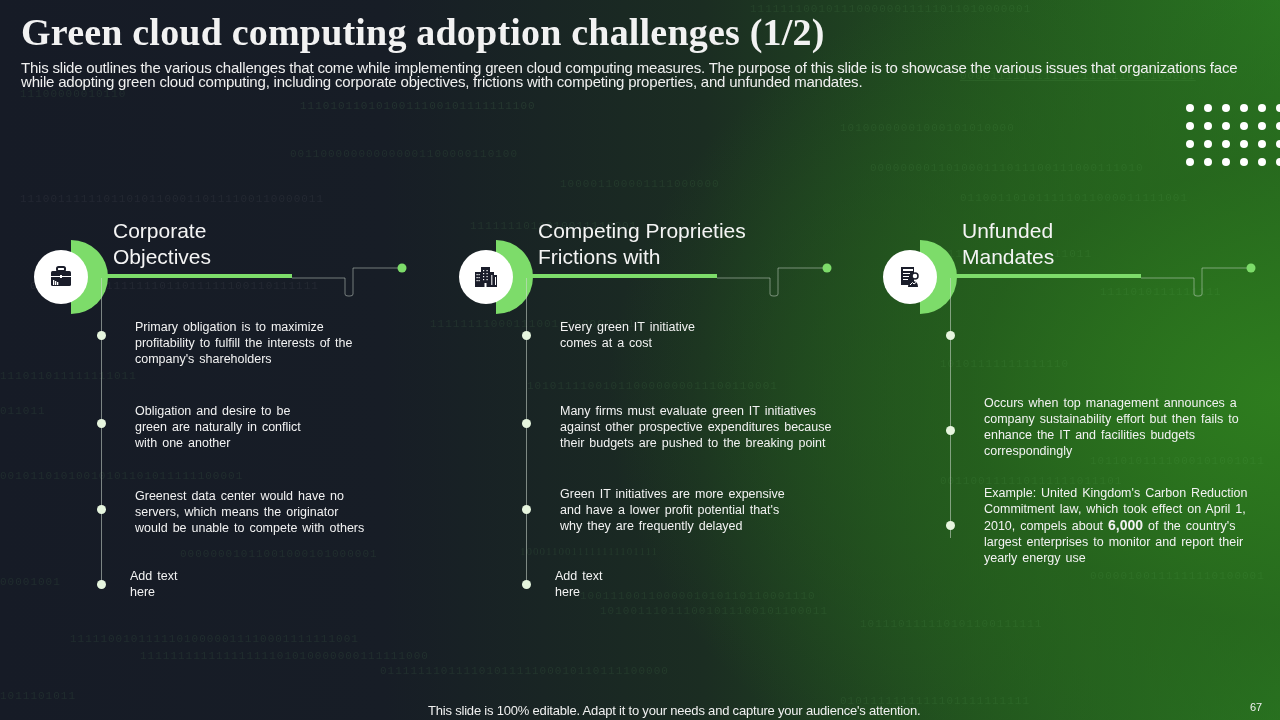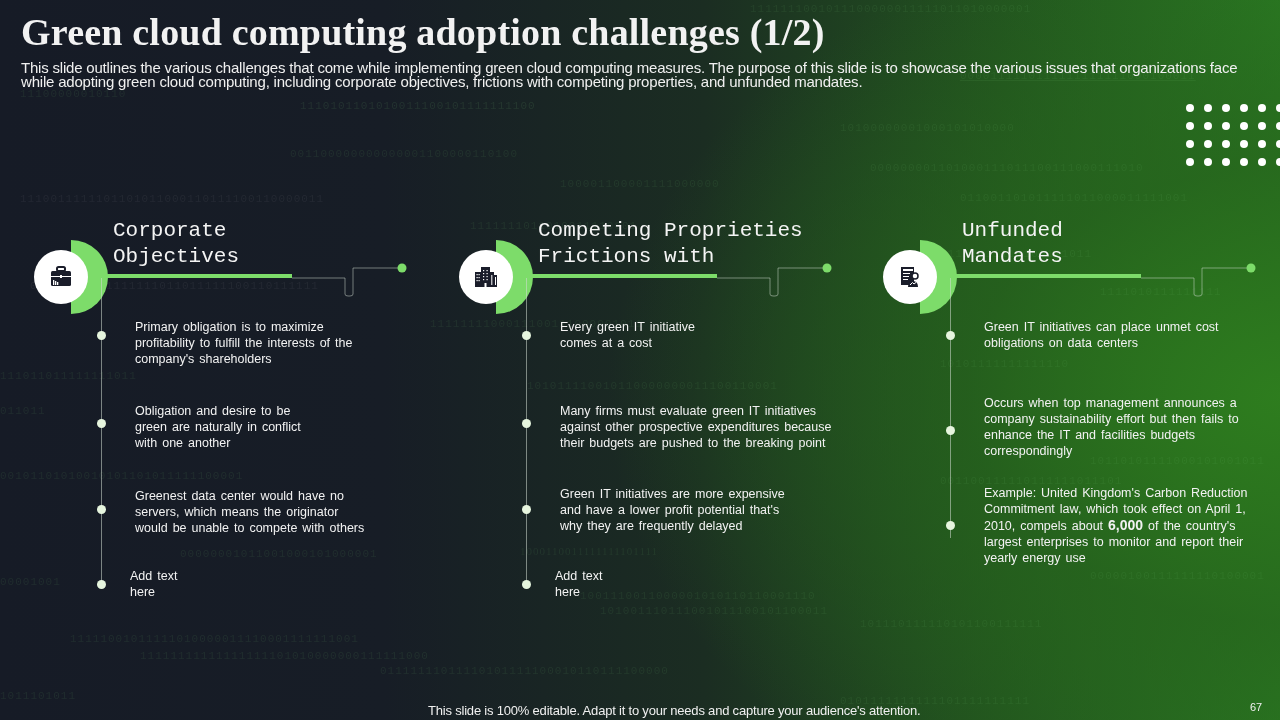--- a/index.html
+++ b/index.html
@@ -62,21 +62,21 @@
   .icon-disc {
     position: absolute; left: 0; top: 32px;
     width: 54px; height: 54px; border-radius: 50%;
     background: #ffffff;
     display: flex; align-items: center; justify-content: center;
     box-shadow: 0 0 0 0 transparent;
   }
   .icon-disc svg { width: 26px; height: 26px; }
   .col-title {
     position: absolute; left: 79px; top: 0;
-    font-family: Liberation Mono, monospace;
+    font-family: Liberation Sans, sans-serif;
     font-size: 21px;
     line-height: 26px;
     color: #f4f4f4;
   }
   .title-bar {
     position: absolute; left: 70px; top: 56px;
     width: 188px; height: 4px; background: #7ddc6a;
   }
   .connector { position: absolute; left: 258px; top: 42px; }
   .vline {
@@ -284,21 +284,20 @@
     <div>Mandates</div>
   </div>
   <div class="title-bar"></div>
   <svg class="connector" width="116" height="40" viewBox="0 0 116 40">
     <path d="M0 18 H53 V34 Q53 36 56 36 H58 Q61 36 61 34 V8 H106" fill="none" stroke="rgba(210,220,210,0.5)" stroke-width="1"></path>
     <circle cx="110" cy="8" r="4.5" fill="#7ddc6a"></circle>
   </svg>
   <div class="vline" style="height:260px;"></div>
 
   <div class="bullet-dot" style="top:113px;"></div>
-  <p class="bullet-text" style="top:101px; width:260px;">Green IT initiatives can place unmet cost obligations on data centers</p>
 
   <div class="bullet-dot" style="top:208px;"></div>
   <p class="bullet-text" style="top:177px; width:275px;">Occurs when top management  announces  a company sustainability effort  but then fails to enhance the IT  and facilities budgets correspondingly</p>
 
   <div class="bullet-dot" style="top:303px;"></div>
   <p class="bullet-text" style="top:267px; width:280px;"><span>Example: United Kingdom's Carbon Reduction Commitment law, which took effect on April 1, 2010, compels about </span><b>6,000</b><span> of the country's largest enterprises  to monitor and report their yearly energy use</span></p>
 </section>
 
 <div class="footer-note">This slide is 100% editable. Adapt it to your needs and capture your audience's attention.</div>
 <div class="page-number">67</div>

